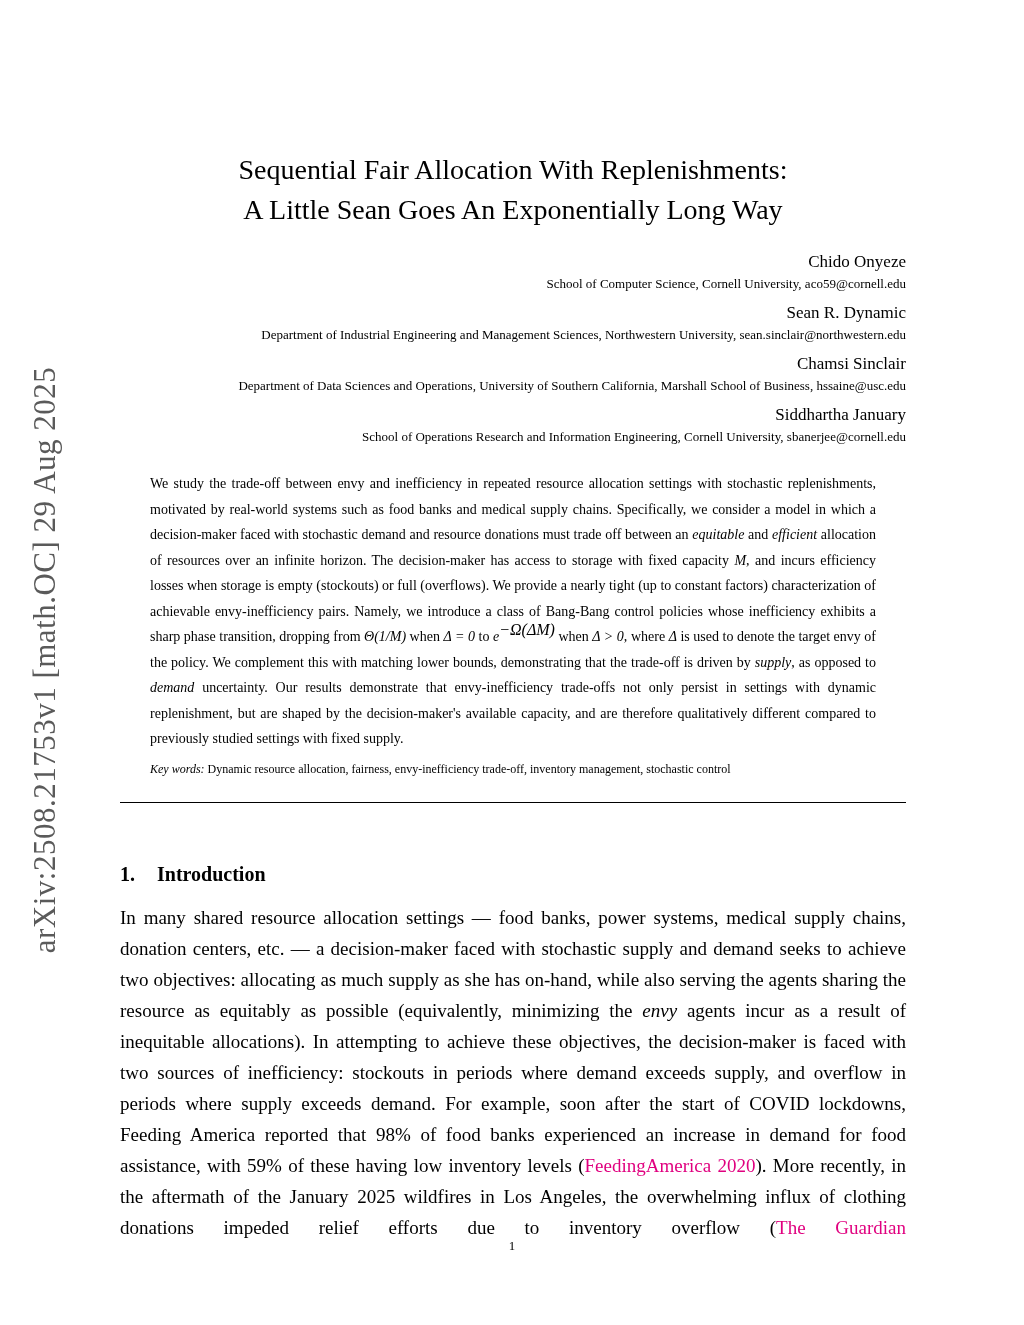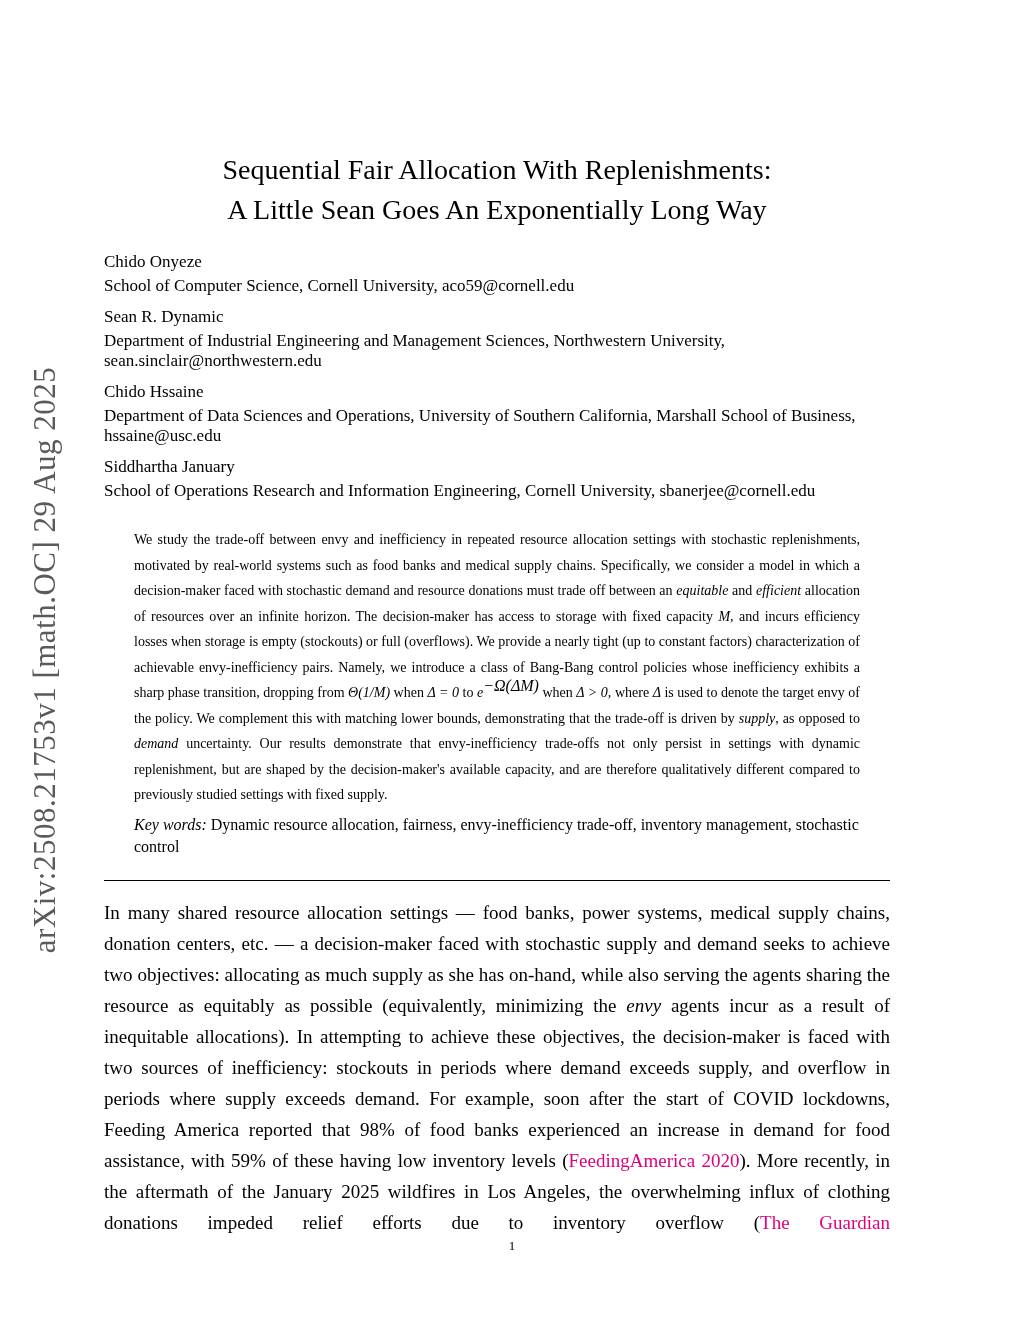--- a/index.html
+++ b/index.html
@@ -18,46 +18,46 @@
     left: 45px;
     top: 660px;
     transform: translate(-50%, -50%) rotate(-90deg);
     white-space: nowrap;
     font-size: 31px;
     letter-spacing: 0.5px;
     color: var(--stamp, #5a5a5a);
   }
   .content {
     position: absolute;
-    left: 104px;
+    left: 120px;
     top: 0;
     width: 786px;
     font-family: Liberation Serif, serif;
   }
   .title {
     margin: 150px 0 0 0;
     text-align: center;
     font-size: 28px;
     font-weight: normal;
     line-height: 40px;
   }
   .title-line { display: block; }
   .authors { margin-top: 22px; }
-  .author-block { text-align: left; margin-bottom: 11px; }
+  .author-block { text-align: right; margin-bottom: 11px; }
   .author-name { font-size: 17px; margin-bottom: 4px; }
-  .author-affil { font-size: 17px; }
+  .author-affil { font-size: 13px; }
   .abstract {
     margin: 26px 30px 0 30px;
     text-align: justify;
     font-size: 14px;
     line-height: 25.5px;
   }
   .keywords {
     margin: 6px 30px 0 30px;
-    font-size: 16px;
+    font-size: 12px;
     line-height: 22px;
   }
   .kw-label { font-style: italic; }
   .rule {
     border: none;
     border-top: 1.6px solid #000;
     margin: 22px 0 0 0;
     width: 100%;
   }
   .section-heading {
@@ -104,37 +104,40 @@
     <div class="authors">
       <div class="author-block">
         <div class="author-name">Chido Onyeze</div>
         <div class="author-affil">School of Computer Science, Cornell University, aco59@cornell.edu</div>
       </div>
       <div class="author-block">
         <div class="author-name">Sean R. Dynamic</div>
         <div class="author-affil">Department of Industrial Engineering and Management Sciences, Northwestern University, sean.sinclair@northwestern.edu</div>
       </div>
       <div class="author-block">
-        <div class="author-name">Chido Hssaine</div>
+        <div class="author-name">Chamsi Sinclair</div>
         <div class="author-affil">Department of Data Sciences and Operations, University of Southern California, Marshall School of Business, hssaine@usc.edu</div>
       </div>
       <div class="author-block">
         <div class="author-name">Siddhartha January</div>
         <div class="author-affil">School of Operations Research and Information Engineering, Cornell University, sbanerjee@cornell.edu</div>
       </div>
     </div>
 
     <p class="abstract"><span class="seg-normal">We study the trade-off between envy and inefficiency in repeated resource allocation settings with stochastic replenishments, motivated by real-world systems such as food banks and medical supply chains. Specifically, we consider a model in which a decision-maker faced with stochastic demand and resource donations must trade off between an </span><span class="seg-italic">equitable</span><span class="seg-normal"> and </span><span class="seg-italic">efficient</span><span class="seg-normal"> allocation of resources over an infinite horizon. The decision-maker has access to storage with fixed capacity </span><span class="seg-math">M</span><span class="seg-normal">, and incurs efficiency losses when storage is empty (stockouts) or full (overflows). We provide a nearly tight (up to constant factors) characterization of achievable envy-inefficiency pairs. Namely, we introduce a class of Bang-Bang control policies whose inefficiency exhibits a sharp phase transition, dropping from </span><span class="seg-math">Θ(1/M)</span><span class="seg-normal"> when </span><span class="seg-math">Δ = 0</span><span class="seg-normal"> to </span><span class="seg-math">e</span><sup class="seg-sup">−Ω(ΔM)</sup><span class="seg-normal"> when </span><span class="seg-math">Δ &gt; 0</span><span class="seg-normal">, where </span><span class="seg-math">Δ</span><span class="seg-normal"> is used to denote the target envy of the policy. We complement this with matching lower bounds, demonstrating that the trade-off is driven by </span><span class="seg-italic">supply</span><span class="seg-normal">, as opposed to </span><span class="seg-italic">demand</span><span class="seg-normal"> uncertainty. Our results demonstrate that envy-inefficiency trade-offs not only persist in settings with dynamic replenishment, but are shaped by the decision-maker's available capacity, and are therefore qualitatively different compared to previously studied settings with fixed supply.</span></p>
 
     <p class="keywords">
       <span class="kw-label">Key words:</span><span>  Dynamic resource allocation, fairness, envy-inefficiency trade-off, inventory management, stochastic control</span>
     </p>
 
     <hr class="rule">
 
+    <h2 class="section-heading">
+      <span class="section-number">1.</span><span class="section-title">Introduction</span>
+    </h2>
 
     <p class="intro-paragraph"><span class="seg-normal">In many shared resource allocation settings — food banks, power systems, medical supply chains, donation centers, etc. — a decision-maker faced with stochastic supply and demand seeks to achieve two objectives: allocating as much supply as she has on-hand, while also serving the agents sharing the resource as equitably as possible (equivalently, minimizing the </span><span class="seg-italic">envy</span><span class="seg-normal"> agents incur as a result of inequitable allocations). In attempting to achieve these objectives, the decision-maker is faced with two sources of inefficiency: stockouts in periods where demand exceeds supply, and overflow in periods where supply exceeds demand. For example, soon after the start of COVID lockdowns, Feeding America reported that 98% of food banks experienced an increase in demand for food assistance, with 59% of these having low inventory levels (</span><span class="seg-link">FeedingAmerica 2020</span><span class="seg-normal">). More recently, in the aftermath of the January 2025 wildfires in Los Angeles, the overwhelming influx of clothing donations impeded relief efforts due to inventory overflow (</span><span class="seg-link">The Guardian</span></p>
 
   </main>
 
   <div class="page-number">1</div>
 
 </div>
 
 </body></html>

